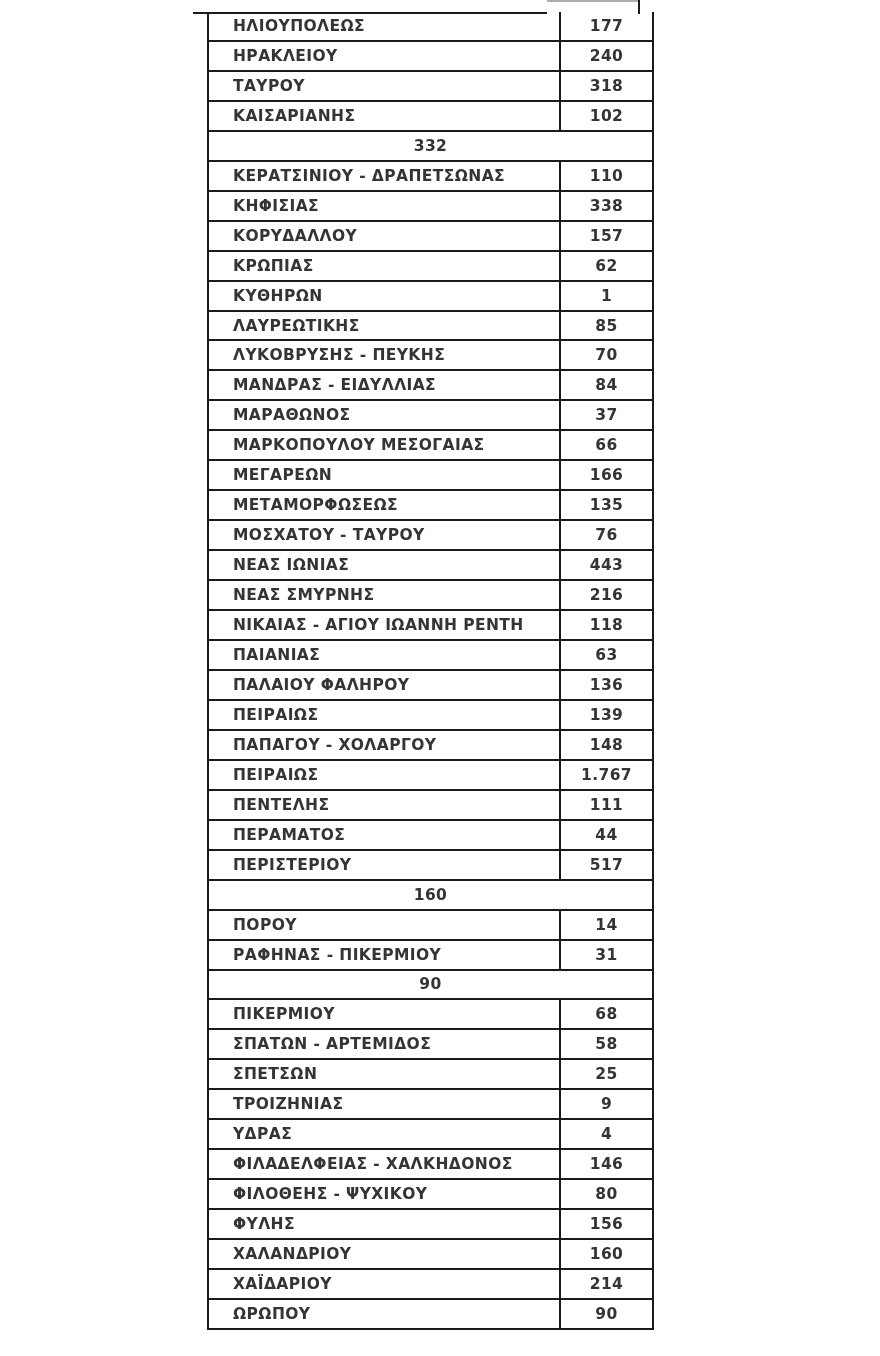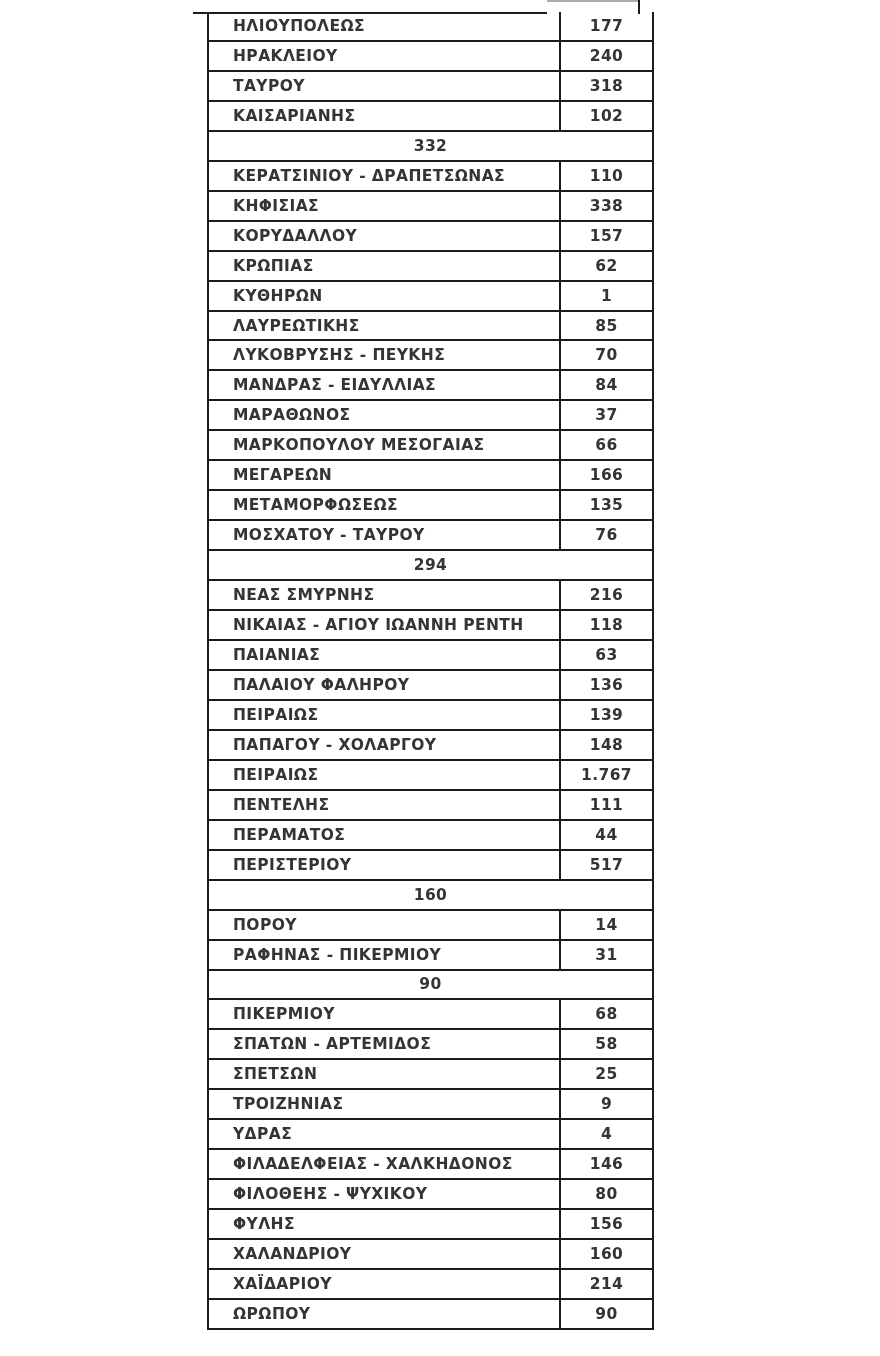--- a/index.html
+++ b/index.html
@@ -151,21 +151,22 @@
     </div>
     <div class="row">
       <div class="cell name">ΜΕΤΑΜΟΡΦΩΣΕΩΣ</div>
       <div class="cell num">135</div>
     </div>
     <div class="row">
       <div class="cell name">ΜΟΣΧΑΤΟΥ - ΤΑΥΡΟΥ</div>
       <div class="cell num">76</div>
     </div>
     <div class="row">
-      <div class="cell num">294</div>
+      <div class="cell name">ΝΕΑΣ ΙΩΝΙΑΣ</div>
+      <div class="cell num">443</div>
     </div>
     <div class="row">
       <div class="cell name">ΝΕΑΣ ΣΜΥΡΝΗΣ</div>
       <div class="cell num">216</div>
     </div>
     <div class="row">
       <div class="cell name">ΝΙΚΑΙΑΣ - ΑΓΙΟΥ ΙΩΑΝΝΗ ΡΕΝΤΗ</div>
       <div class="cell num">118</div>
     </div>
     <div class="row">

